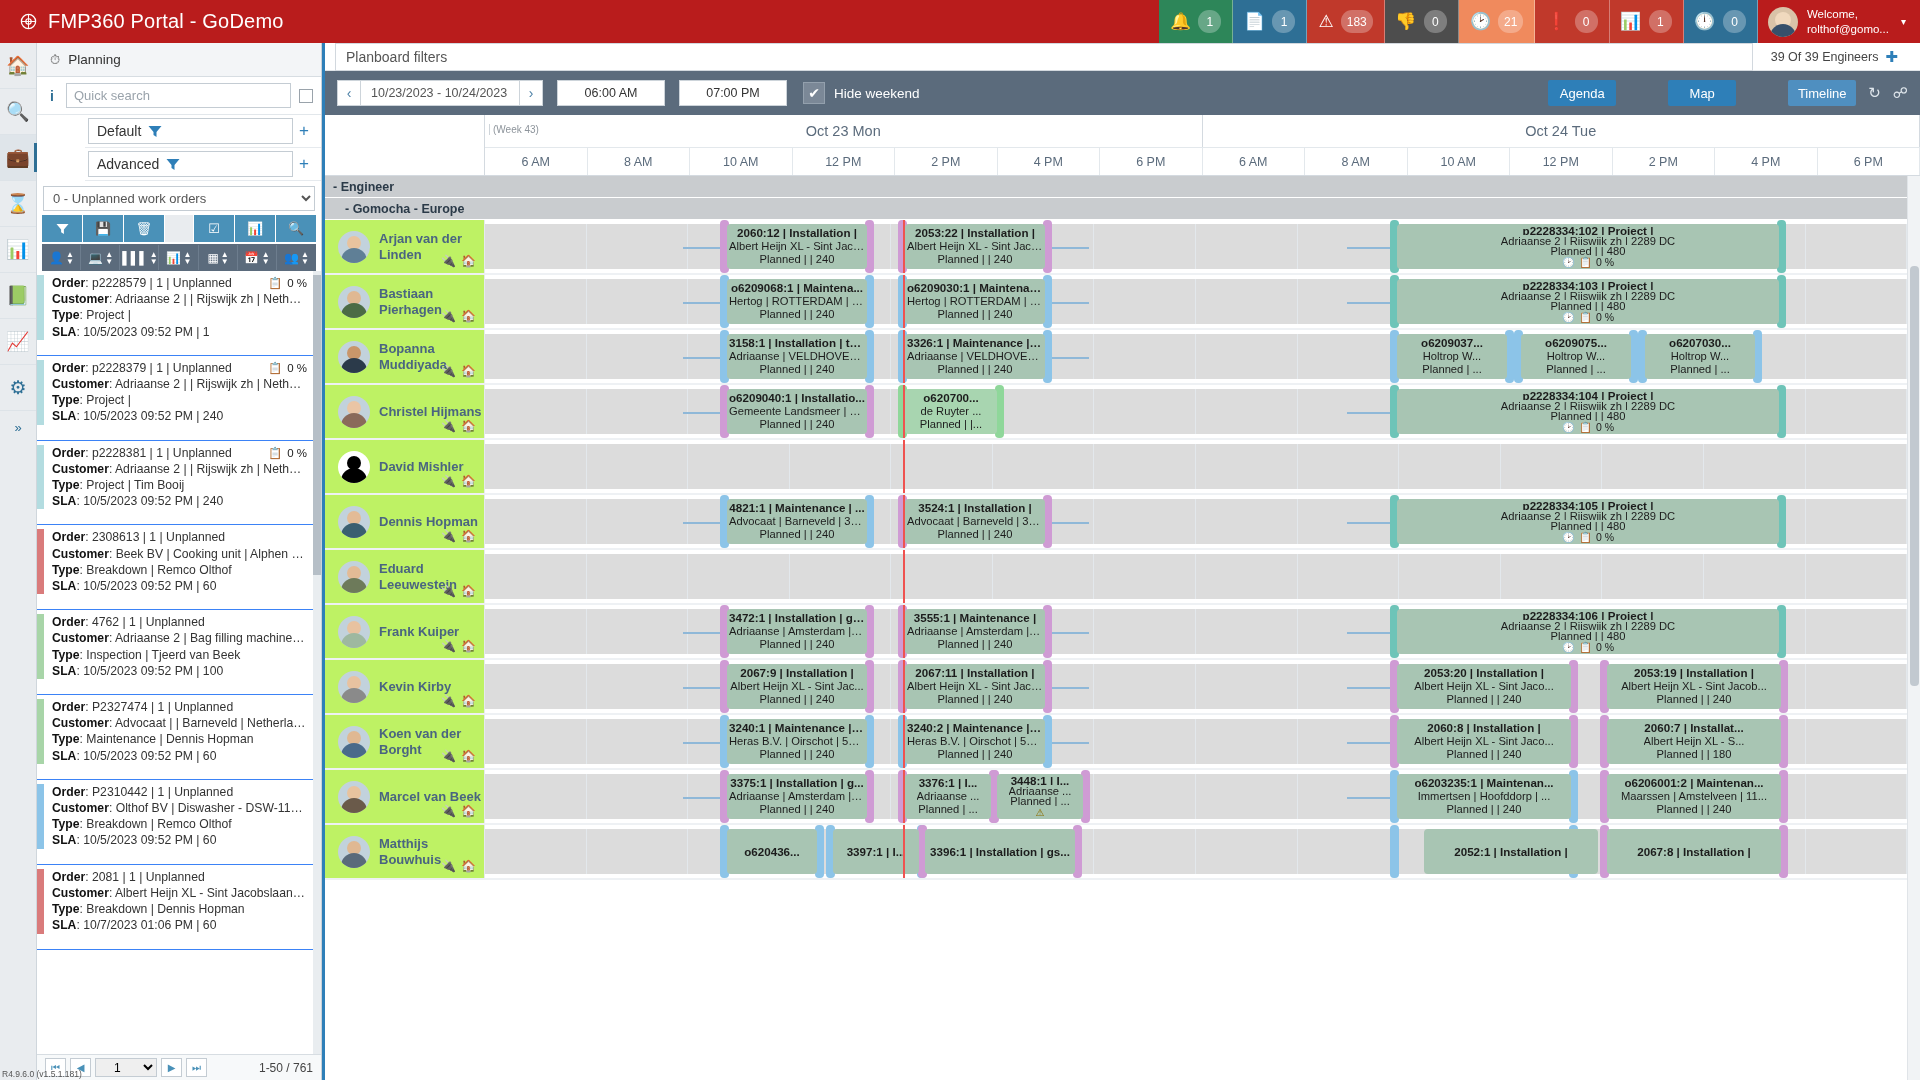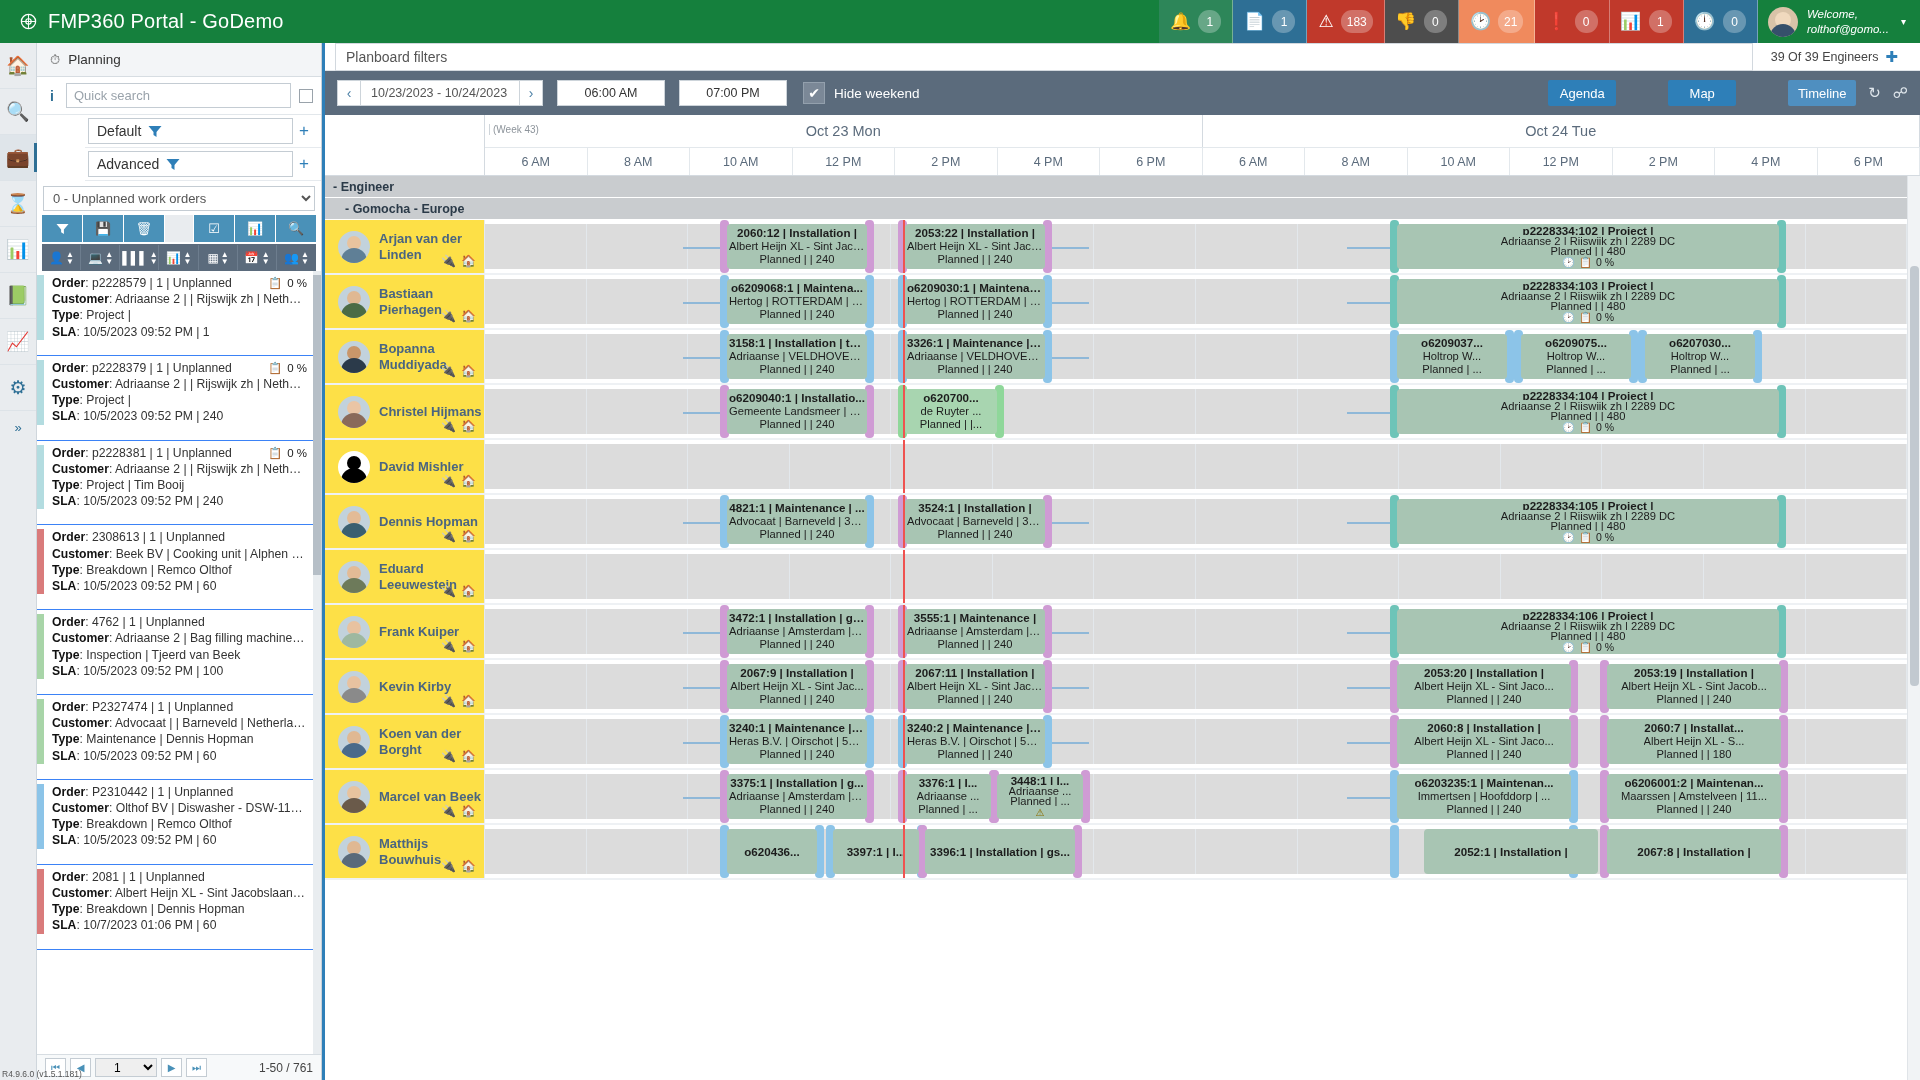--- a/index.html
+++ b/index.html
@@ -6,41 +6,41 @@
   html,body { width:1920px; height:1080px; overflow:hidden; }
   body {
     font-family: "Liberation Sans", sans-serif;
     font-size: 13px;
     color: #333;
     background: #fff;
   }
   #app { width:1920px; height:1080px; position:relative; display:flex; flex-direction:column; }
 
   
-  .topbar { height:43px; background:#15803d; display:flex; align-items:stretch; flex:0 0 43px; }
+  .topbar { height:43px; background:#b91c1c; display:flex; align-items:stretch; flex:0 0 43px; }
   .brand { display:flex; align-items:center; gap:10px; padding-left:18px; color:#fff; font-size:20px; font-weight:400; letter-spacing:.2px; }
   .brand-logo { width:20px; height:20px; display:flex; align-items:center; justify-content:center; font-size:17px; }
   .topbar-spacer { flex:1; }
   .tb-item { display:flex; align-items:center; gap:7px; padding:0 11px; color:#fff; border-right:1px solid rgba(255,255,255,.35); }
   .tb-item:first-of-type { border-left:1px solid rgba(255,255,255,.35); }
   .tb-ico { font-size:17px; line-height:1; display:flex; align-items:center; }
   .tb-badge { background:rgba(255,255,255,.28); border-radius:11px; min-width:23px; height:23px; display:flex; align-items:center; justify-content:center; font-size:12px; padding:0 6px; color:#fff; }
   .tb-green   { background:#2d8659; }
   .tb-blue    { background:#2e6f95; }
   .tb-red     { background:#c0392b; }
   .tb-dark    { background:#4d4d4d; }
   .tb-orange  { background:#f08a5d; }
   .tb-red2    { background:#c0392b; }
   .tb-red3    { background:#c0392b; }
   .tb-blue2   { background:#2e6f95; }
   .tb-user { display:flex; align-items:center; gap:9px; padding:0 14px 0 10px; color:#fff; }
   .avatar-sm { width:30px; height:30px; border-radius:50%; overflow:hidden; background:#d9c3a8; flex:0 0 30px; position:relative; }
   .avatar-sm::after { content:""; position:absolute; left:7px; top:5px; width:16px; height:16px; border-radius:50%; background:#f0d9be; }
   .avatar-sm::before { content:""; position:absolute; left:2px; bottom:0; width:26px; height:13px; border-radius:13px 13px 0 0; background:#36506b; z-index:1;}
-  .user-txt { font-size:11.5px; line-height:1.25;font-style:italic; }
+  .user-txt { font-size:11.5px; line-height:1.25; }
   .caret { font-size:10px; margin-left:3px; }
 
   
   .body-row { flex:1; display:flex; min-height:0; }
 
   
   .rail { width:37px; background:#e9ecef; flex:0 0 37px; display:flex; flex-direction:column; align-items:stretch; border-right:1px solid #cfd6dc; }
   .rail-btn { height:46px; display:flex; align-items:center; justify-content:center; color:#2e6f95; font-size:19px; border-bottom:1px solid #dde3e8; cursor:pointer; position:relative;}
   .rail-btn.active { background:#dfe5ea; }
   .rail-btn.active::after { content:""; position:absolute; right:-1px; top:8px; bottom:8px; width:3px; background:#2e6f95; }
@@ -119,21 +119,21 @@
 
   
   .grp { background:#c9cccf; height:22px; display:flex; align-items:center; padding-left:8px; font-size:12.5px; font-weight:bold; color:#2b3a48; border-bottom:1px solid #fff;}
   .grp.indent { padding-left:20px; }
 
   .board { flex:1; overflow:hidden; display:flex; min-height:0; position:relative;}
   .board-inner { flex:1; display:flex; flex-direction:column; min-width:0; position:relative;}
   .rows-wrap { flex:1; overflow:hidden; position:relative; }
 
   .erow { display:flex; height:55px; border-bottom:2px solid #eef1f4; position:relative; }
-  .ecell { width:160px; flex:0 0 160px; display:flex; align-items:center; gap:9px; padding-left:13px; border-right:1px solid #e6eaee; position:relative; background:#fde047;}
+  .ecell { width:160px; flex:0 0 160px; display:flex; align-items:center; gap:9px; padding-left:13px; border-right:1px solid #e6eaee; position:relative; background:#bef264;}
   .eav { width:32px; height:32px; border-radius:50%; flex:0 0 32px; overflow:hidden; position:relative; background:#9fb6c6;}
   .eav .head { position:absolute; left:9px; top:5px; width:14px; height:14px; border-radius:50%; }
   .eav .body { position:absolute; left:3px; bottom:0; width:26px; height:15px; border-radius:13px 13px 0 0; }
   .ename { font-size:13px; font-weight:bold; color:#4a6580; line-height:1.2; }
   .eicons { position:absolute; right:8px; bottom:5px; display:flex; gap:5px; font-size:12px; }
   .plug { color:#e03131; }
   .home { color:#e03131; }
 
   .track { flex:1; position:relative; display:flex; }
   .tslot { flex:1; border-right:1px solid #e3e8ec; background:#dcdcdc; margin:4px 0 4px 0;}

